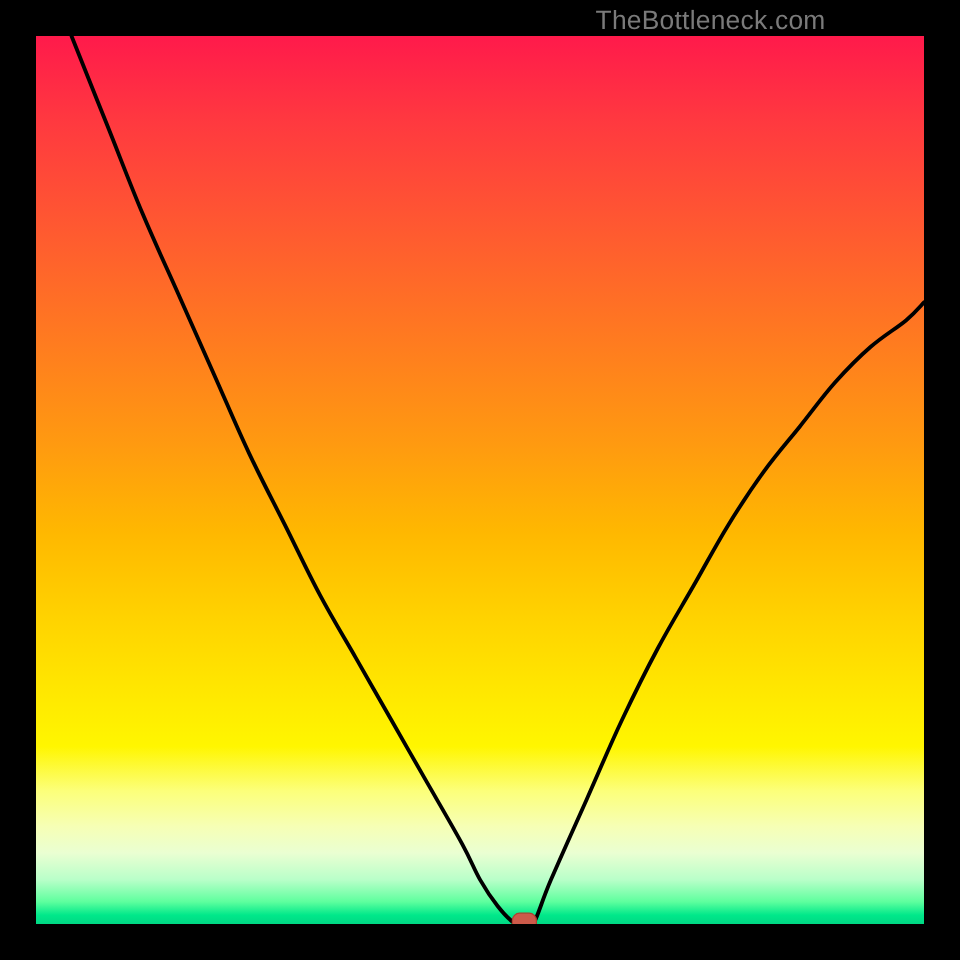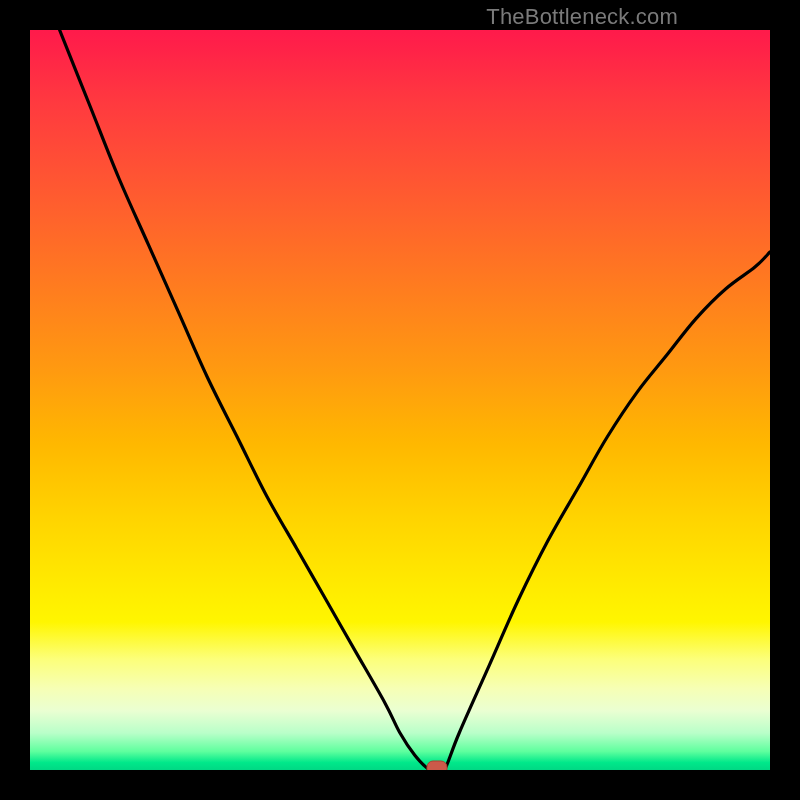--- a/index.html
+++ b/index.html
@@ -11,20 +11,21 @@
     overflow: hidden;
     font-family: Arial, Helvetica, sans-serif;
   }
   .frame {
     position: absolute;
     left: 0;
     top: 0;
     width: 696px;
     height: 800px;
     background: #000;
+    padding-left: 10px;
   }
   .plot-area {
     position: absolute;
     left: 30px;
     top: 30px;
     width: 740px;
     height: 740px;
     overflow: hidden;
   }
   .gradient {

